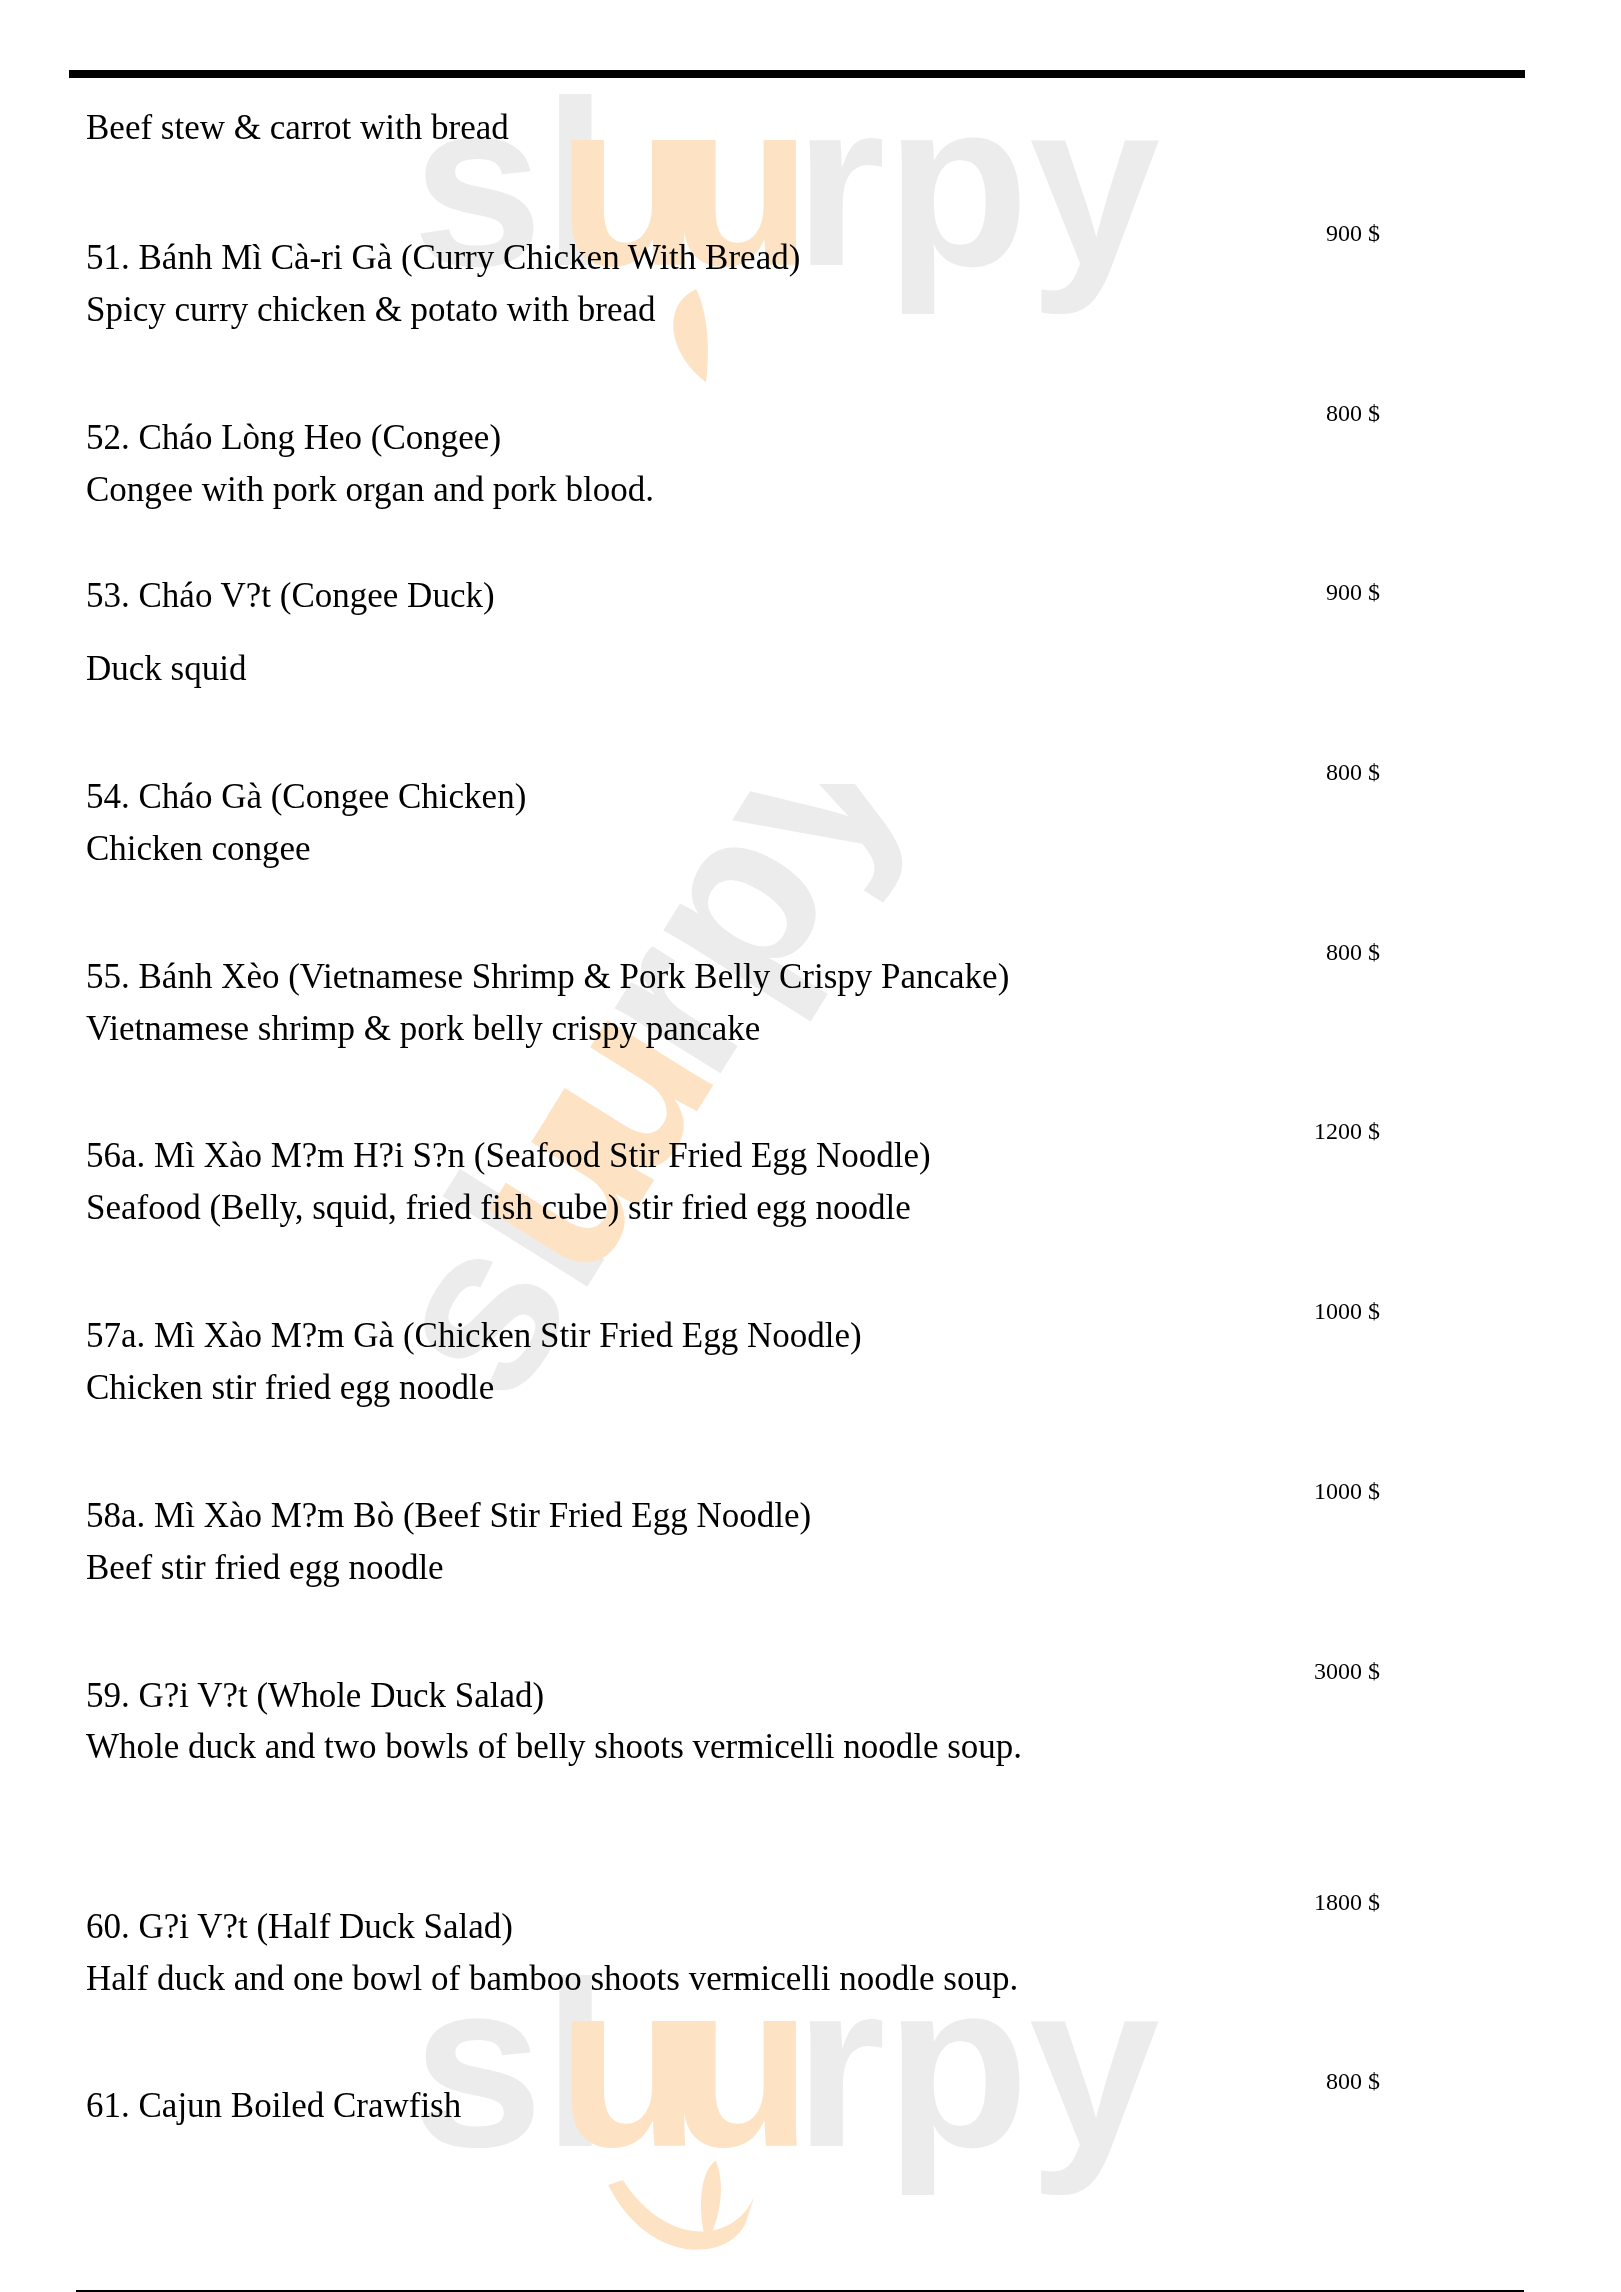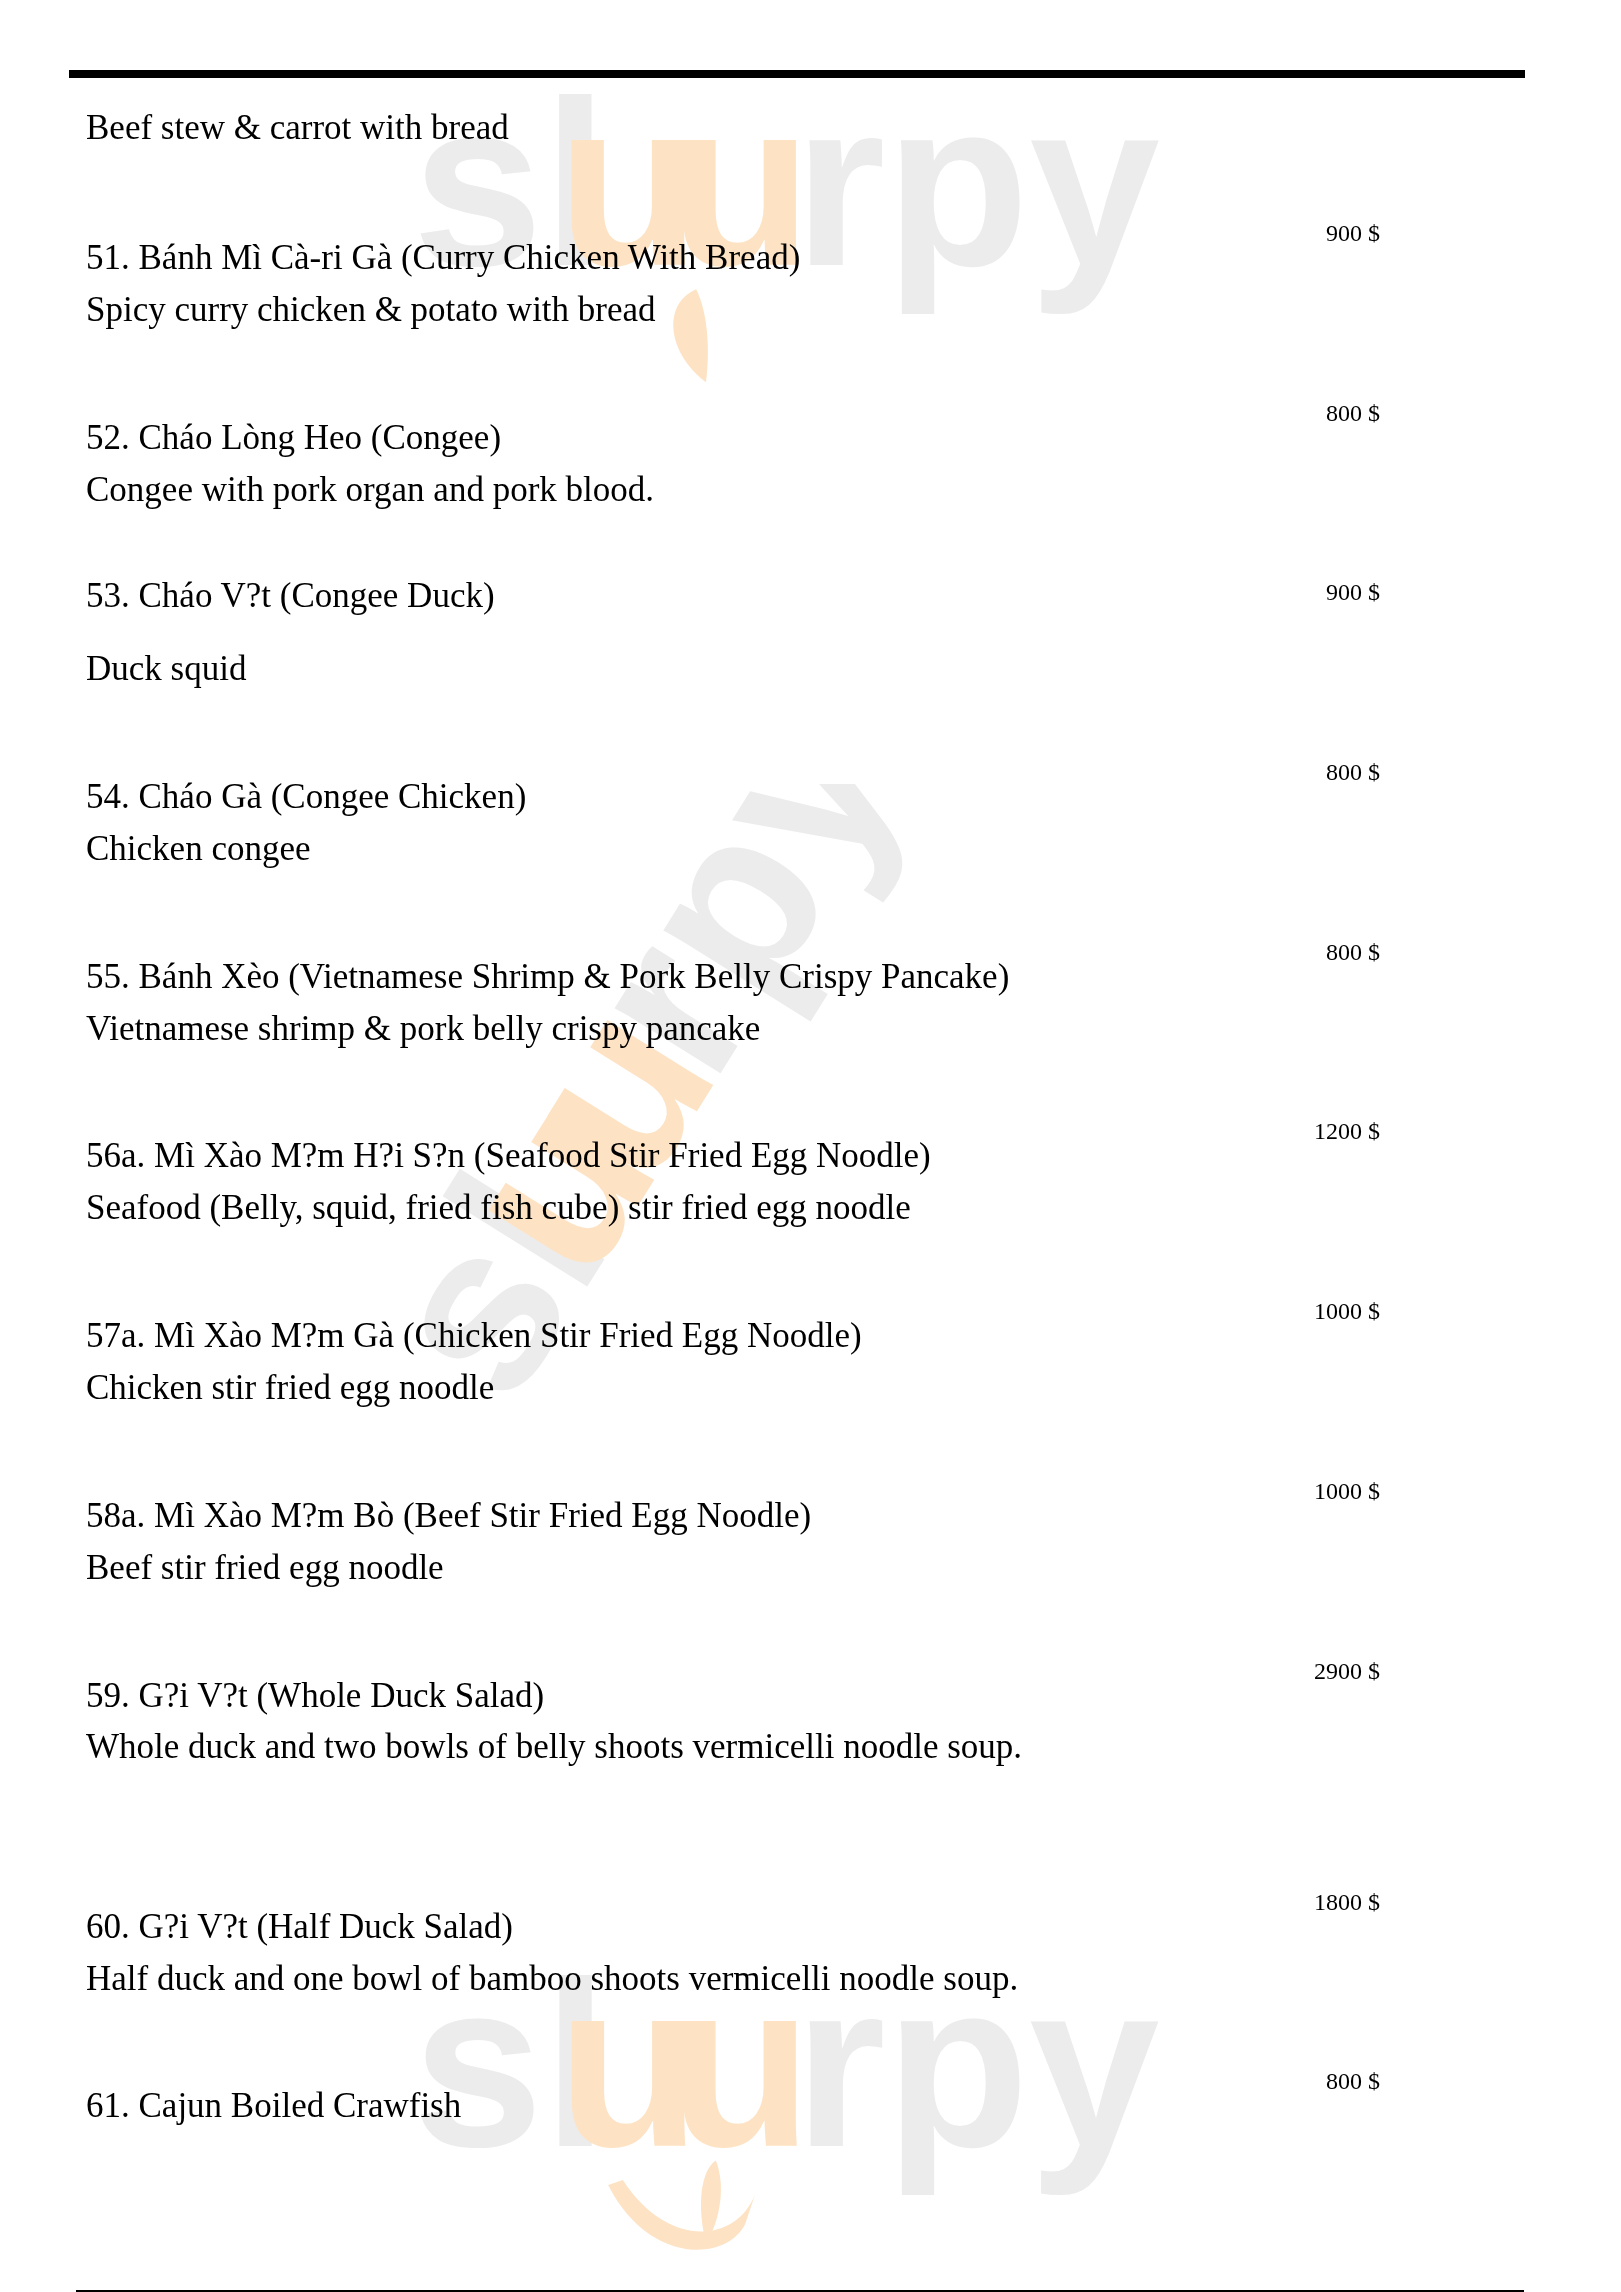--- a/index.html
+++ b/index.html
@@ -140,21 +140,21 @@
 </div>
 
 <div>
   <div class="text" style="left:86px; top:1472px;">58a. Mì Xào M?m Bò (Beef Stir Fried Egg Noodle)</div>
   <div class="price" style="top:1472px;">1000 $</div>
   <div class="text" style="left:86px; top:1524px;">Beef stir fried egg noodle</div>
 </div>
 
 <div>
   <div class="text" style="left:86px; top:1652px;">59. G?i V?t (Whole Duck Salad)</div>
-  <div class="price" style="top:1652px;">2900 $</div>
+  <div class="price" style="top:1652px;">3000 $</div>
   <div class="text desc-wrap" style="left:86px; top:1697px;">Whole duck and two bowls of belly shoots vermicelli noodle soup.</div>
 </div>
 
 <div>
   <div class="text" style="left:86px; top:1883px;">60. G?i V?t (Half Duck Salad)</div>
   <div class="price" style="top:1883px;text-align:center;">1800 $</div>
   <div class="text" style="left:86px; top:1935px;">Half duck and one bowl of bamboo shoots vermicelli noodle soup.</div>
 </div>
 
 <div>

